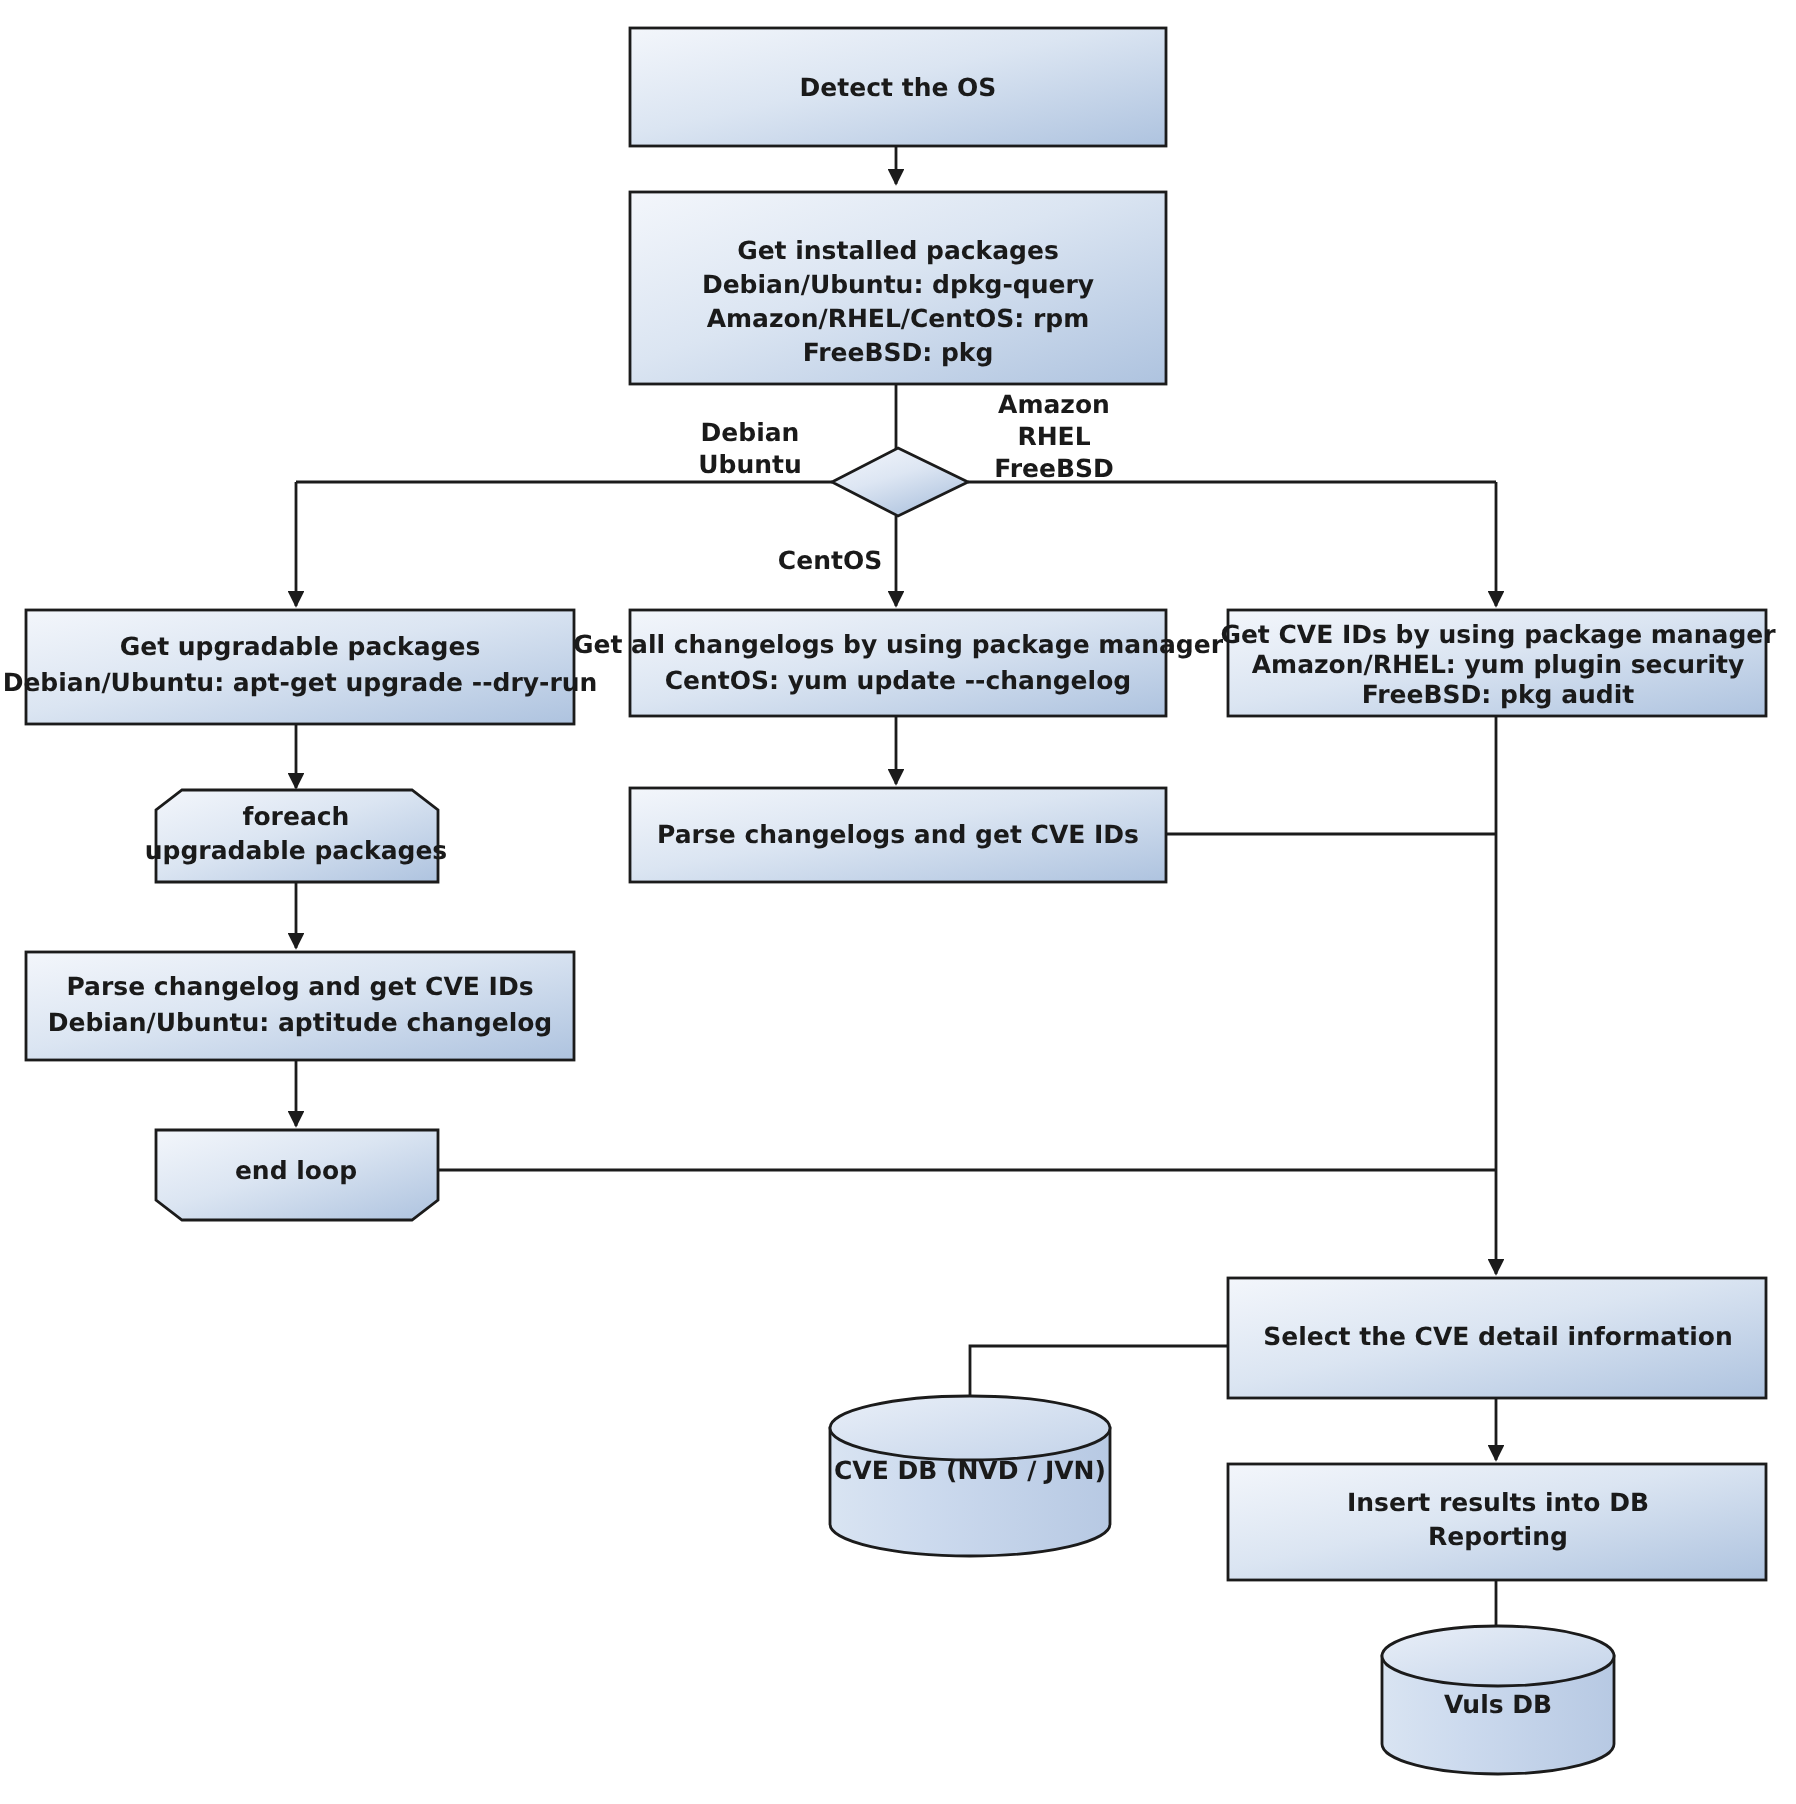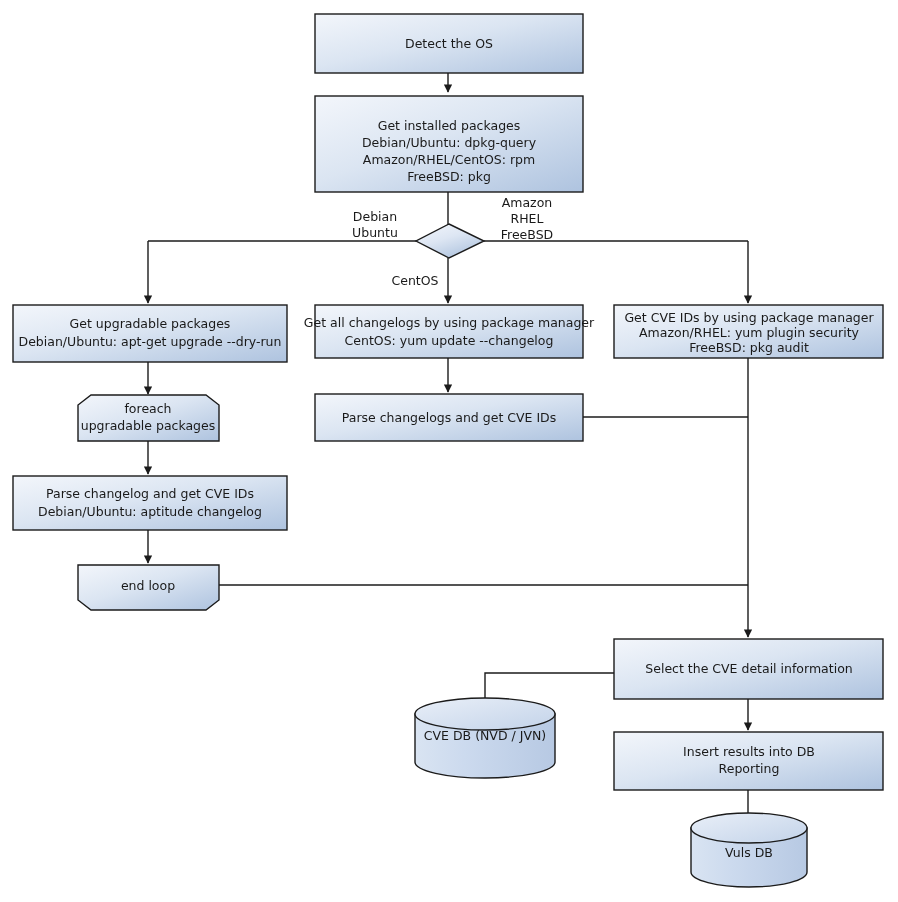--- a/index.html
+++ b/index.html
@@ -10,20 +10,21 @@
   body {
     width: 898px;
     height: 902px;
     font-family: "DejaVu Sans", "Liberation Sans", sans-serif;
     overflow: hidden;
   }
   #flow-root {
     position: relative;
     width: 898px;
     height: 902px;
+    font-weight: bold;
   }
   svg.flow {
     display: block;
     width: 898px;
     height: 902px;
   }
   .node-text {
     font-family: "DejaVu Sans", "Liberation Sans", sans-serif;
     font-size: 12.5px;
     fill: #1a1a1a;

